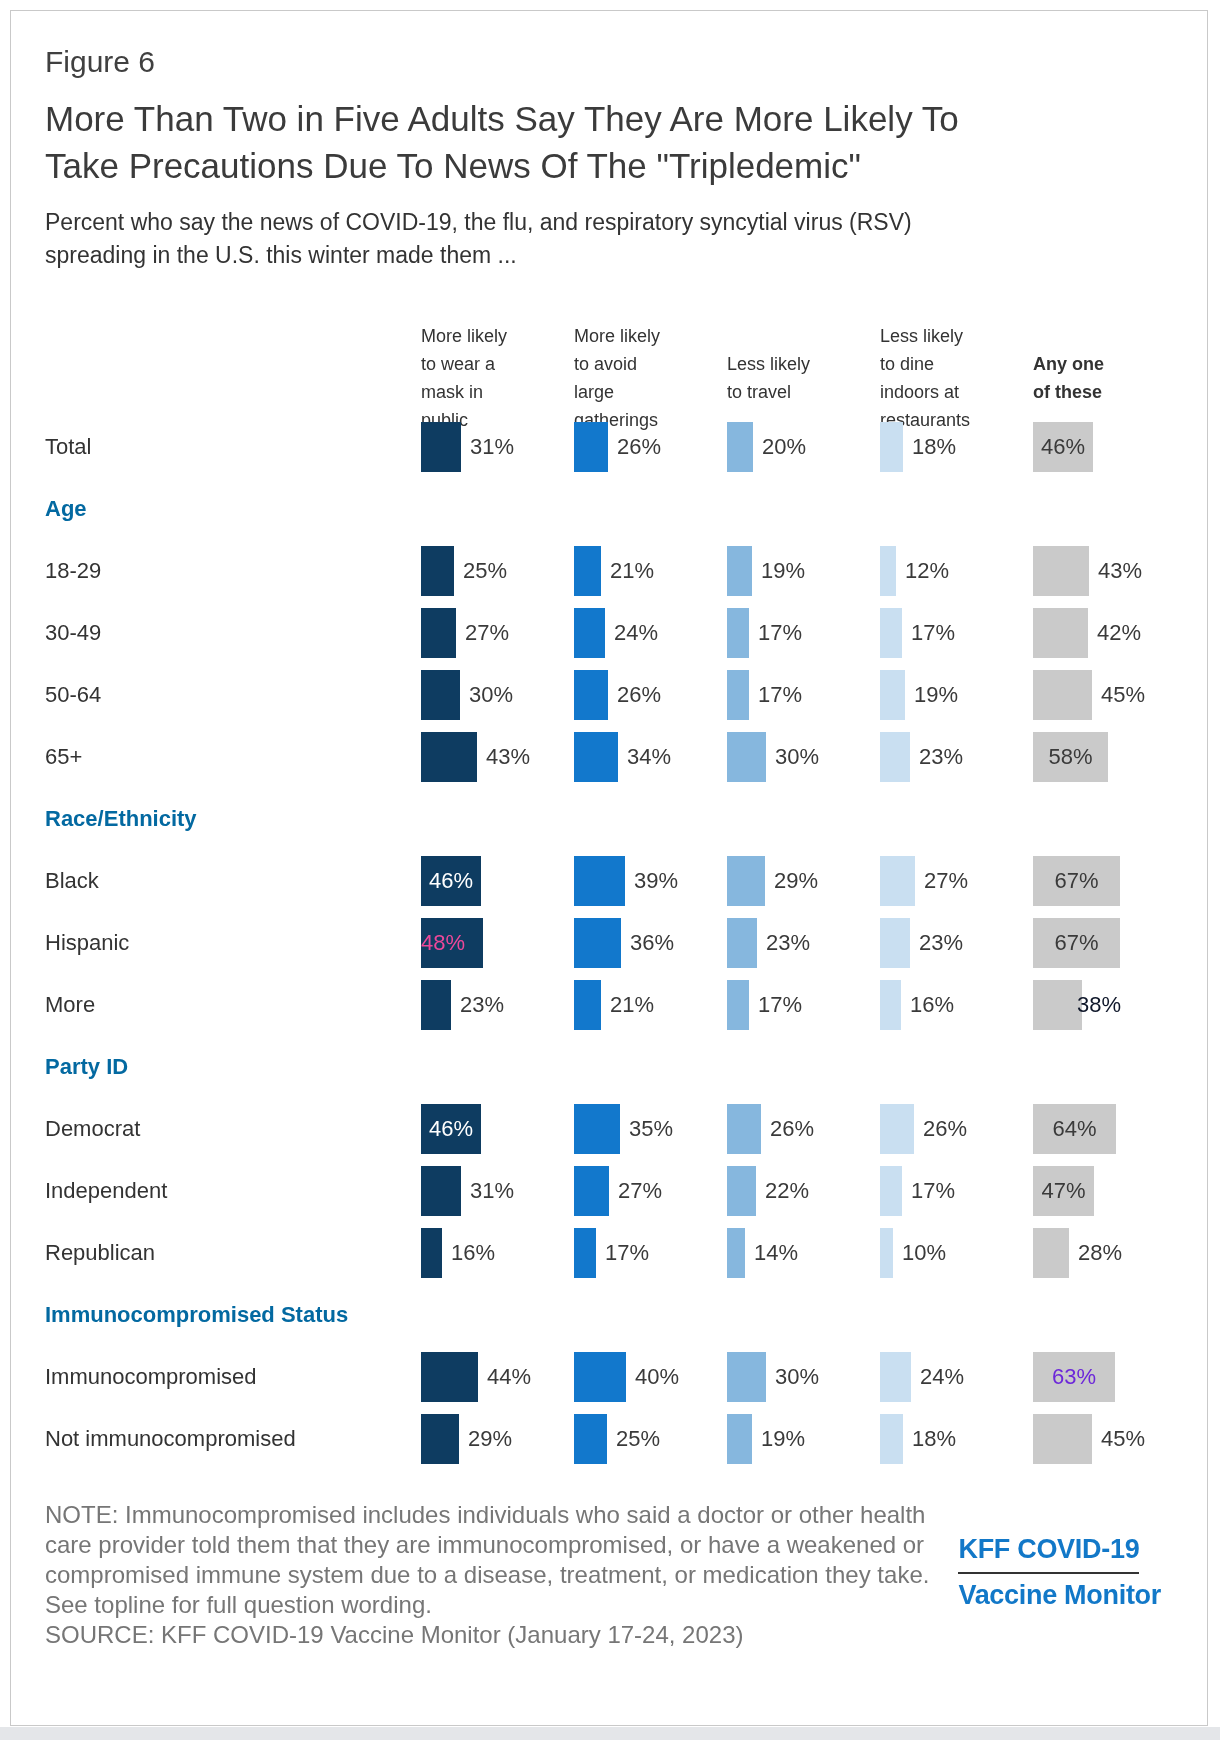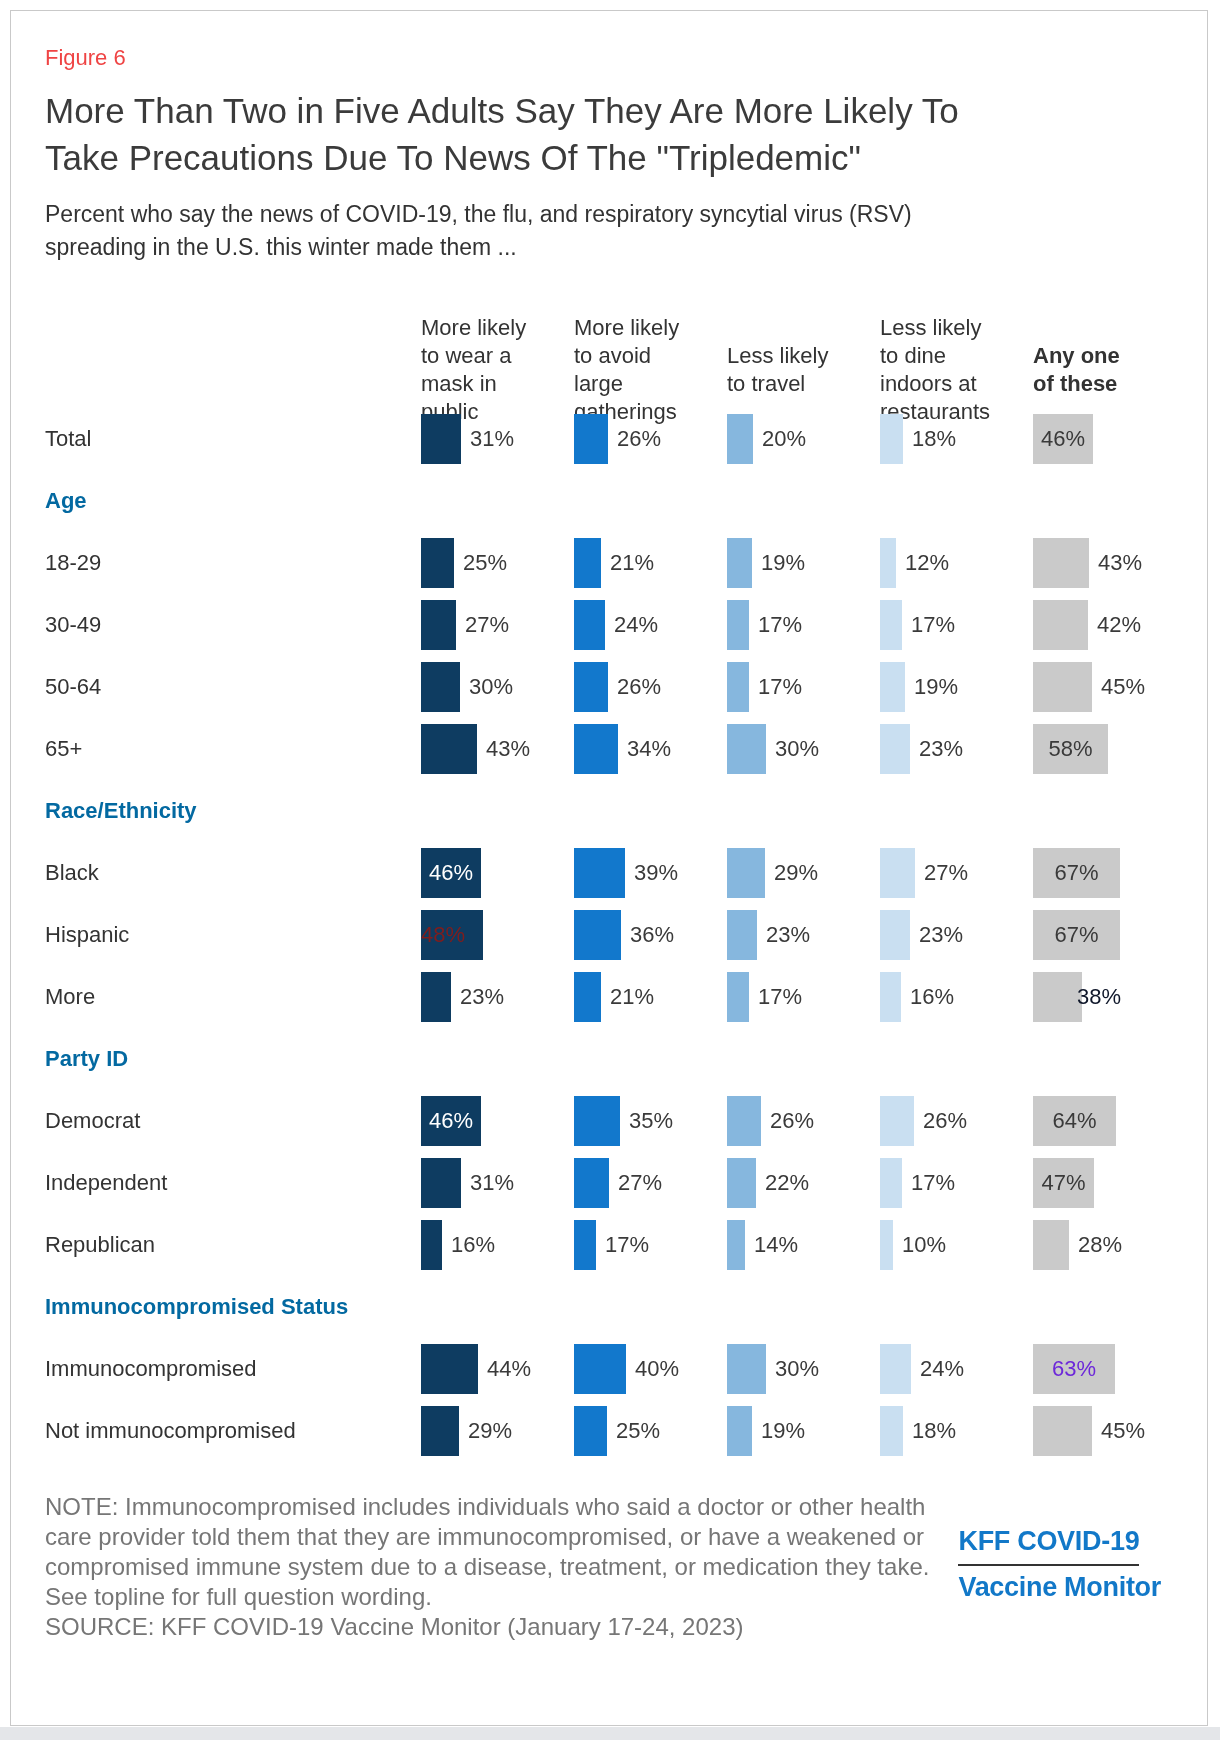--- a/index.html
+++ b/index.html
@@ -16,36 +16,36 @@
     width:1198px; height:1716px;
     background:#ffffff;
     border:1px solid #c9c9c9;
     padding:34px 0 0 34px;
     overflow:hidden;
   }
   .bottom-strip {
     position:absolute; left:0; top:1727px; width:1220px; height:13px;
     background:#e4e6e9;
   }
-  .figure-label { font-size:22px; color:#ef4444; }
+  .figure-label { font-size:30px; color:#404040; }
   .title {
     margin-top:16px;
     font-size:35px; line-height:47px;
     color:#3b3b3b; max-width:990px;
   }
   .subtitle {
     margin-top:17px;
     font-size:23px; line-height:33px;
     color:#333333; max-width:960px;
   }
   #chart { margin-top:24px; }
   .hdr-row { display:flex; margin-left:376px; height:120px; }
   .hdr-cell { width:153px; display:flex; align-items:center; }
   .hdr-text {
-    font-size:22px; line-height:28px; color:#333333;
+    font-size:18px; line-height:28px; color:#333333;
     white-space:pre-line;
     margin-top:44px;
   }
   .hdr-text.bold { font-weight:bold; }
   .section-row {
     height:62px; display:flex; align-items:center;
     font-weight:bold; font-size:22px; color:#0369a1;
   }
   .bar-row { display:flex; height:62px; align-items:center; }
   .row-label { width:376px; font-size:22px; color:#333333; }
@@ -263,21 +263,21 @@
             <div class="bar" style="width: 87px; background: rgb(202, 202, 202);"></div>
             <span class="val-in" style="width: 87px; color: rgb(58, 58, 58);">67%</span>
           </div>
         </div>
       </div>
       <div class="bar-row">
         <div class="row-label">Hispanic</div>
         <div class="cells">
           <div class="cell">
             <div class="bar" style="width: 62px; background: rgb(14, 60, 97);"></div>
-            <span class="val-in" style="width: 44px; color: #7f1d1d;">48%</span>
+            <span class="val-in" style="width: 44px; color: #ec4899;">48%</span>
           </div>
           <div class="cell">
             <div class="bar" style="width: 47px; background: rgb(18, 120, 204);"></div>
             <span class="val-out" style="left: 56px; color: rgb(58, 58, 58);">36%</span>
           </div>
           <div class="cell">
             <div class="bar" style="width: 30px; background: rgb(134, 183, 222);"></div>
             <span class="val-out" style="left: 39px; color: rgb(58, 58, 58);">23%</span>
           </div>
           <div class="cell">

